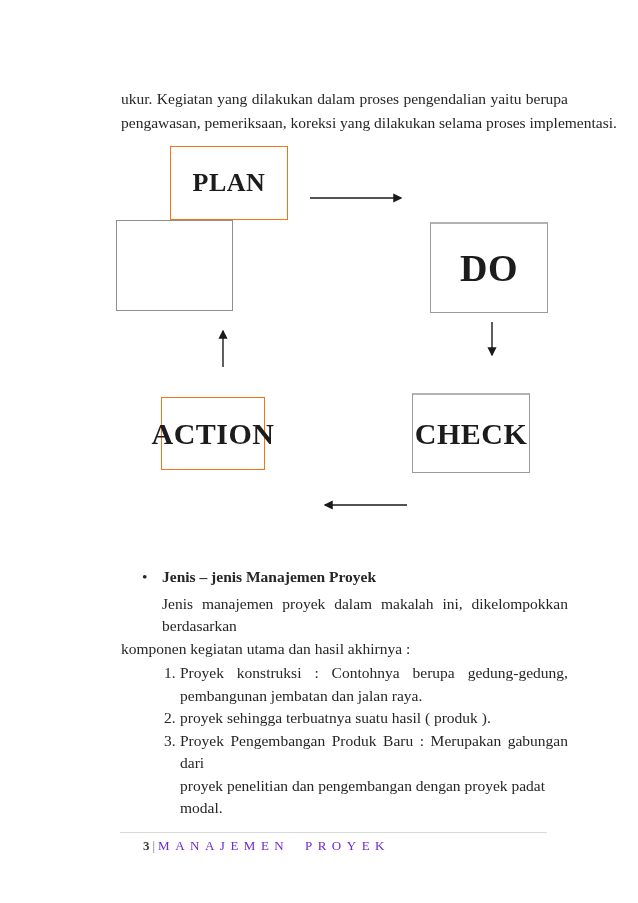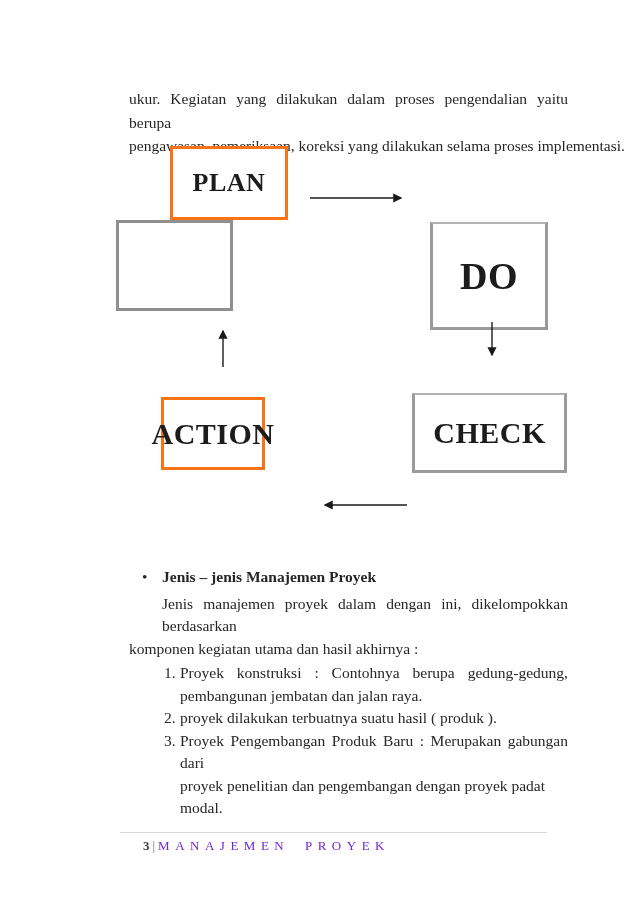--- a/index.html
+++ b/index.html
@@ -2,35 +2,35 @@
 <html><head>
 <meta charset="utf-8">
 <style>
   * { margin:0; padding:0; box-sizing:border-box; }
   html,body { background:#ffffff; }
   body { width:638px; height:903px; position:relative; font-family:"Liberation Serif", serif; color:#262626; }
 
   .page { position:absolute; left:0; top:0; width:638px; height:903px; background:#ffffff; overflow:hidden; }
 
   
-  .textline { font-size:15.5px; line-height:23.5px; white-space:nowrap;margin-left:8px; }
+  .textline { font-size:15.5px; line-height:23.5px; white-space:nowrap; }
   .just { text-align:justify; text-align-last:justify; white-space:normal; }
 
   .intro { position:absolute; left:121px; top:87px; width:447px; }
 
   
-  .box { position:absolute; background:#ffffff; border:3px solid #f97316;
+  .box { position:absolute; background:#ffffff; border:1px solid #f97316;
          display:flex; align-items:center; justify-content:center;
          font-weight:bold; color:#1c1c1c; letter-spacing:0.5px; }
   .box-plan   { left:170px; top:146px; width:118px; height:74px; font-size:26px; z-index:2; }
   .box-blank  { left:116px; top:220px; width:117px; height:91px; border-color:#8f8f8f; z-index:1; }
-  .box-do     { left:430px; top:222px; width:118px; height:108px; font-size:38px;
+  .box-do     { left:430px; top:222px; width:118px; height:91px; font-size:38px;
                 border-color:#9a9a9a; border-top:2px solid #b3b3b3; }
   .box-action { left:161px; top:397px; width:104px; height:73px; font-size:30px; }
-  .box-check  { left:412px; top:393px; width:155px; height:80px; font-size:30px;
+  .box-check  { left:412px; top:393px; width:118px; height:80px; font-size:30px;
                 border-color:#9a9a9a; border-top:2px solid #b3b3b3; }
 
   svg.arrows { position:absolute; left:0; top:0; width:638px; height:903px; pointer-events:none; z-index:3; }
   svg.arrows line { stroke:#1a1a1a; stroke-width:1.4; }
 
   
   .section { position:absolute; left:121px; top:566px; width:447px; font-size:15.5px; line-height:22.5px; }
   .heading-row { padding-left:21px; margin-bottom:4px; white-space:nowrap; }
   .bullet { display:inline-block; width:20px; }
   .heading-text { font-weight:bold; }
@@ -88,35 +88,35 @@
     </svg>
   </div>
 
   <div class="section">
 
     <div class="heading-row">
       <span class="bullet">•</span><span class="heading-text">Jenis – jenis Manajemen Proyek</span>
     </div>
 
     <div class="sec-par">
-      <div class="just indent-first">Jenis manajemen proyek dalam dengan ini, dikelompokkan berdasarkan</div>
+      <div class="just indent-first">Jenis manajemen proyek dalam makalah ini, dikelompokkan berdasarkan</div>
       <div class="textline" style="font-size:inherit;line-height:inherit;">komponen kegiatan utama dan hasil akhirnya :</div>
     </div>
 
     <div>
 
       <div class="num-item">
         <span class="num">1.</span>
         <div class="l1 just"><b>Proyek konstruksi</b><span> : Contohnya berupa gedung-gedung,</span></div>
         <div class="l2">pembangunan jembatan dan jalan raya.</div>
       </div>
 
       <div class="num-item">
         <span class="num">2.</span>
-        <div class="l2">proyek dilakukan terbuatnya suatu hasil ( produk ).</div>
+        <div class="l2">proyek sehingga terbuatnya suatu hasil ( produk ).</div>
       </div>
 
       <div class="num-item">
         <span class="num">3.</span>
         <div class="l1 just"><b>Proyek Pengembangan Produk Baru</b><span> : Merupakan gabungan dari</span></div>
         <div class="l2">proyek penelitian dan pengembangan dengan proyek padat modal.</div>
       </div>
 
     </div>
   </div>

